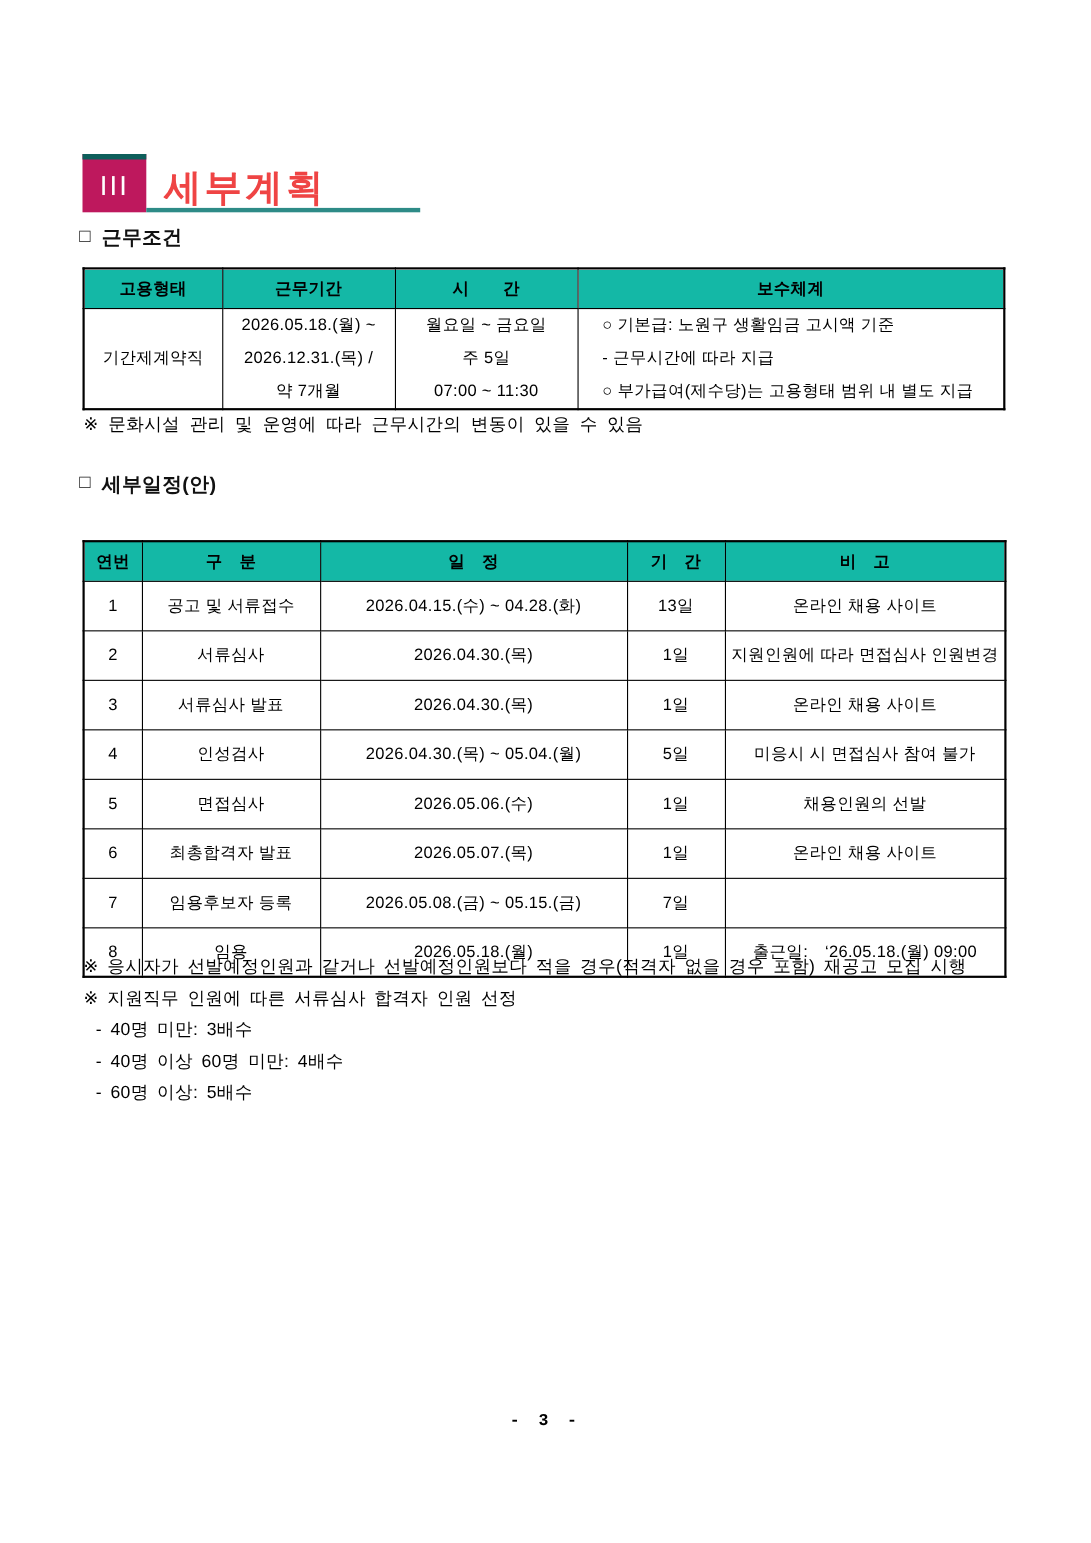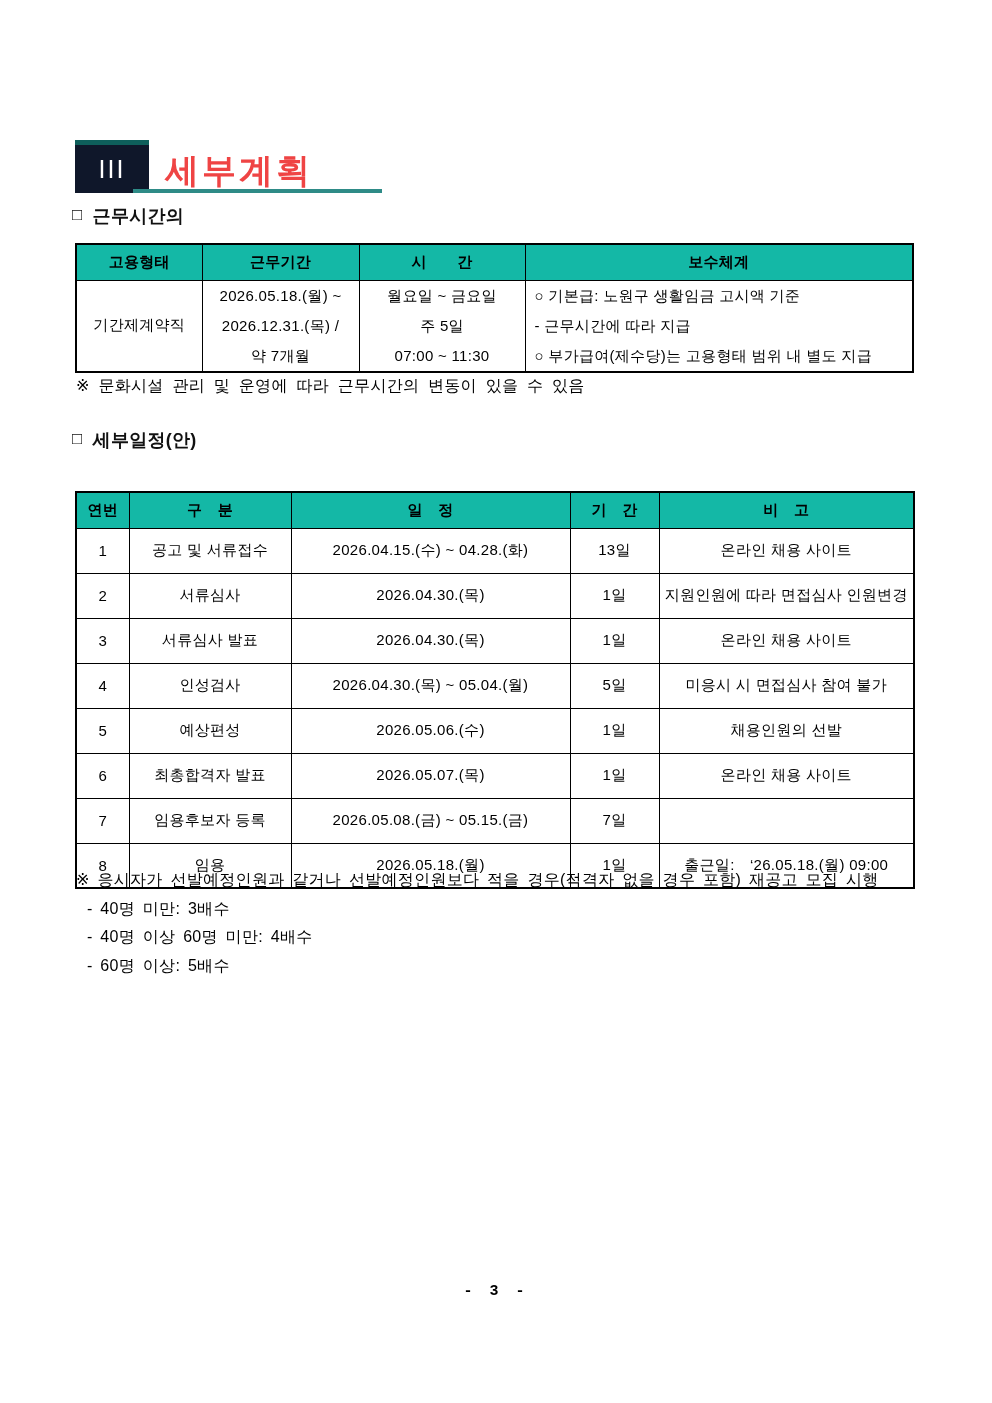--- a/index.html
+++ b/index.html
@@ -7,21 +7,21 @@
   body { font-family:"Liberation Sans","DejaVu Sans",sans-serif; color:#000; }
   .doc {
     position:relative; width:992px; height:1403px; margin:0 auto;
     background:#ffffff; overflow:hidden;
     letter-spacing:0.3px;
   }
 
   
   .heading-wrap { position:absolute; top:140px; left:75px; display:flex; align-items:flex-start; }
   .sec-badge {
-    width:74px; height:53px; background:#0f172a; border-top:5px solid #0E5F5B;
+    width:58px; height:53px; background:#be185d; border-top:5px solid #0E5F5B;
     color:#ffffff; display:flex; align-items:center; justify-content:center;
     font-size:25px; font-weight:400; letter-spacing:2px;
     font-family:"Liberation Sans",sans-serif;
   }
   .sec-title {
     margin-left:16px; margin-top:8px;
     font-size:34px; font-weight:800; letter-spacing:3px; color:#ef4444;
   }
   .title-underline {
     position:absolute; top:189px; left:133px; width:249px; height:4px;
@@ -39,21 +39,21 @@
 
   
   table { border-collapse:collapse; table-layout:fixed; }
   .tbl { position:absolute; left:75px; border:2px solid #000; background:#fff; }
   .tbl th, .tbl td { border:1px solid #000; font-size:15px; text-align:center; vertical-align:middle; overflow:hidden; }
   .tbl th { background:#14b8a6; font-weight:700; color:#000; height:36px; }
 
   #tbl-work { top:243px; width:837px; }
   #tbl-work td { height:90px; }
   #tbl-work .lines div { line-height:30px; }
-  #tbl-work td.pay { text-align:left; padding-left:9px; }
+  #tbl-work td.pay { text-align:left; padding-left:22px; }
   #tbl-work td.pay div { line-height:30px; white-space:nowrap; }
 
   #tbl-schedule { top:467px; width:838px;margin-top:24px; }
   #tbl-schedule td { height:45px; font-size:15px; }
 
   
   .note-single { position:absolute; left:76px; top:376px; font-size:16px; word-spacing:4px; }
   .notes { position:absolute; left:76px; top:866px; font-size:16px; }
   .notes .note-line { line-height:28.5px; word-spacing:3px; white-space:nowrap; }
   .notes .note-indent { padding-left:11px; }
@@ -71,21 +71,21 @@
 <div class="doc">
 
   <div class="heading-wrap">
     <div class="sec-badge">III</div>
     <div class="sec-title">세부계획</div>
   </div>
   <div class="title-underline"></div>
 
   <div class="sub-heading" id="h-work">
     <span class="bullet">□</span>
-    <span>근무시간의</span>
+    <span>근무조건</span>
   </div>
 
   <table class="tbl" id="tbl-work">
     <colgroup>
         <col style="width:126px">
         <col style="width:157px">
         <col style="width:166px">
         <col style="width:388px">
       </colgroup>
     <thead>
@@ -166,21 +166,21 @@
       </tr>
       <tr>
         <td>4</td>
         <td>인성검사</td>
         <td>2026.04.30.(목) ~ 05.04.(월)</td>
         <td>5일</td>
         <td>미응시 시 면접심사 참여 불가</td>
       </tr>
       <tr>
         <td>5</td>
-        <td>예상편성</td>
+        <td>면접심사</td>
         <td>2026.05.06.(수)</td>
         <td>1일</td>
         <td>채용인원의 선발</td>
       </tr>
       <tr>
         <td>6</td>
         <td>최총합격자 발표</td>
         <td>2026.05.07.(목)</td>
         <td>1일</td>
         <td>온라인 채용 사이트</td>
@@ -197,20 +197,21 @@
         <td>임용</td>
         <td>2026.05.18.(월)</td>
         <td>1일</td>
         <td>출근일:　‘26.05.18.(월) 09:00</td>
       </tr>
     </tbody>
   </table>
 
   <div class="notes">
     <div class="note-line">※ 응시자가 선발예정인원과 같거나 선발예정인원보다 적을 경우(적격자 없을 경우 포함) 재공고 모집 시행</div>
+    <div class="note-line">※ 지원직무 인원에 따른 서류심사 합격자 인원 선정</div>
     <div class="note-line note-indent">- 40명 미만: 3배수</div>
     <div class="note-line note-indent">- 40명 이상 60명 미만: 4배수</div>
     <div class="note-line note-indent">- 60명 이상: 5배수</div>
   </div>
 
   <div class="page-num">- 3 -</div>
 
 </div>
 
 </body></html>

